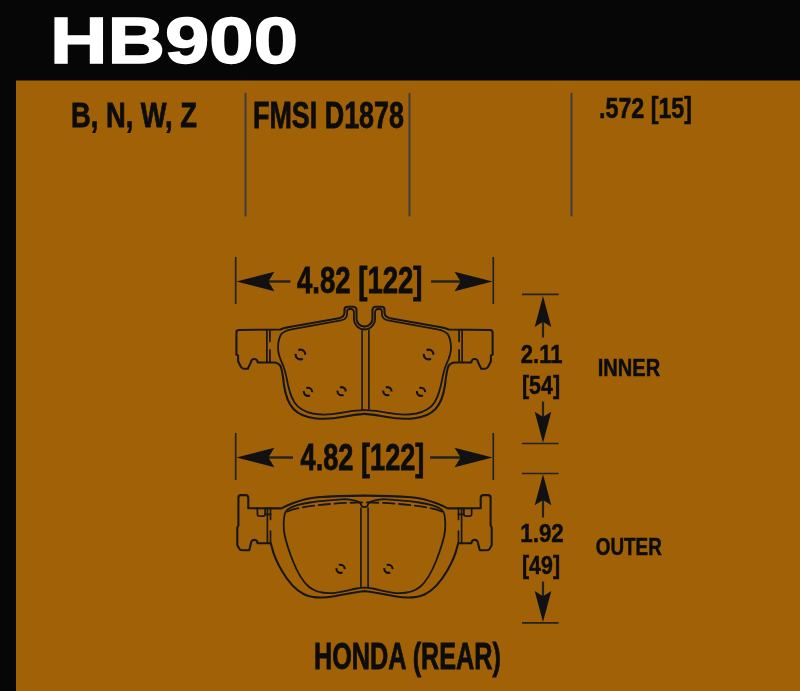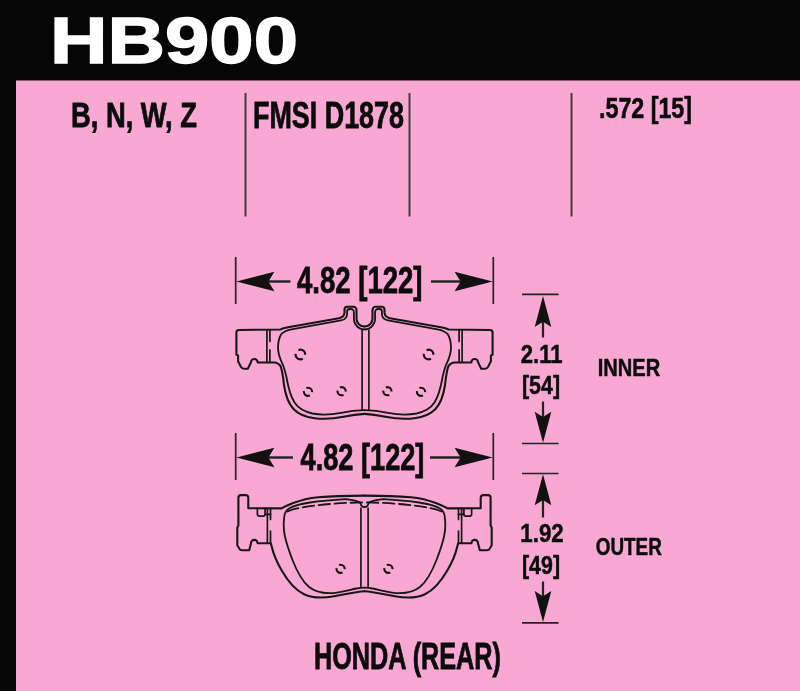--- a/index.html
+++ b/index.html
@@ -1,16 +1,16 @@
 <!DOCTYPE html>
 <html><head>
 <meta charset="utf-8">
 <style>
   html,body{margin:0;padding:0;background:#fff;}
-  #page{position:relative;width:800px;height:691px;overflow:hidden;background:#f9a8d4;
+  #page{position:relative;width:800px;height:691px;overflow:hidden;background:#a16207;
         font-family:"Liberation Sans",sans-serif;text-decoration:underline;}
   svg{position:absolute;left:0;top:0;}
   text{font-family:"Liberation Sans",sans-serif;font-weight:bold;fill:#0c0c0c;}
 </style>
 </head>
 <body>
 <div id="page">
 <svg width="800" height="691" viewBox="0 0 800 691">
 
   <rect x="0" y="0" width="800" height="80.5" fill="#060606"></rect>

